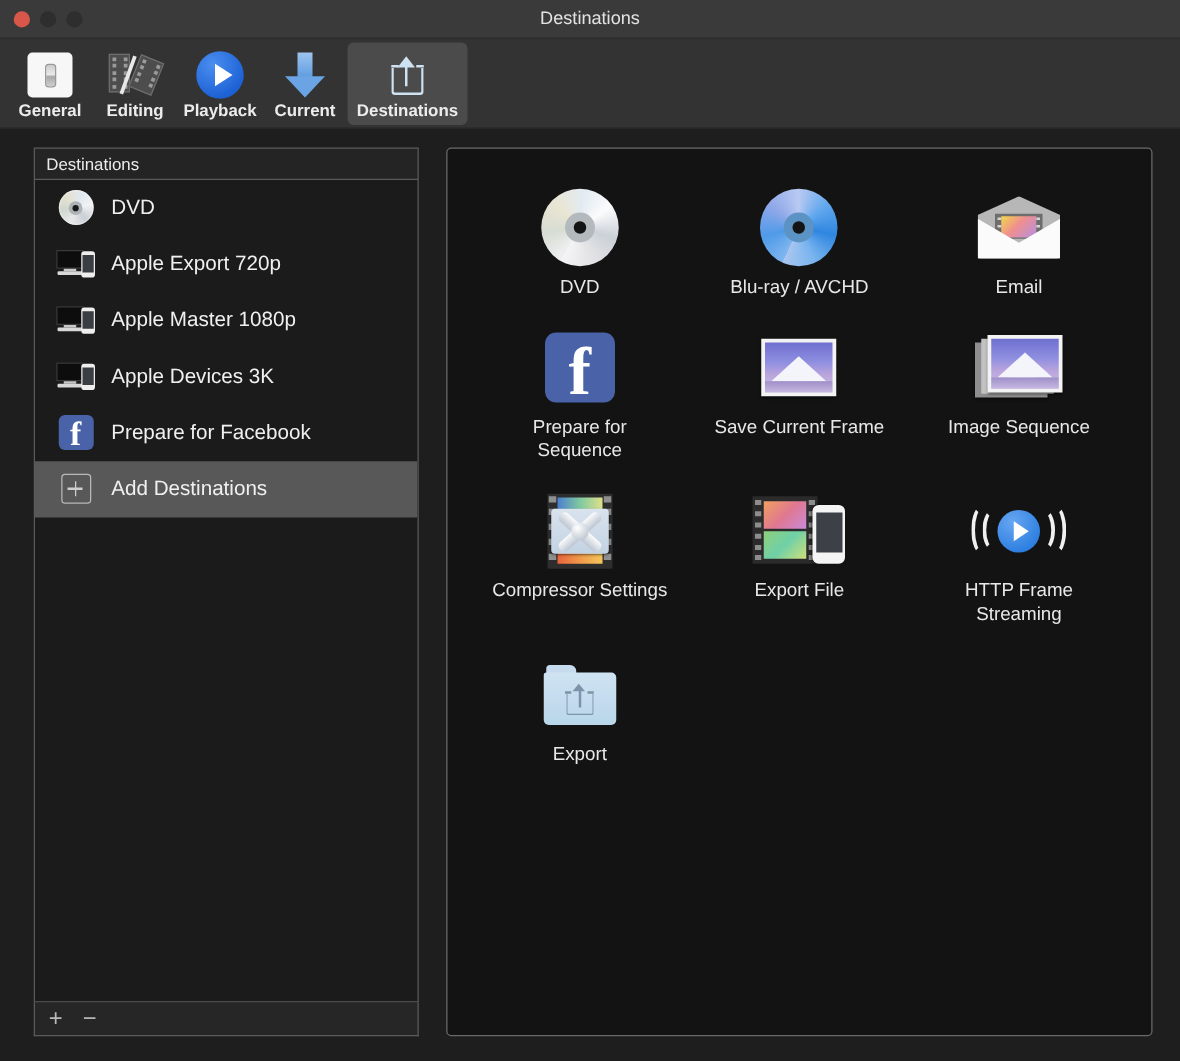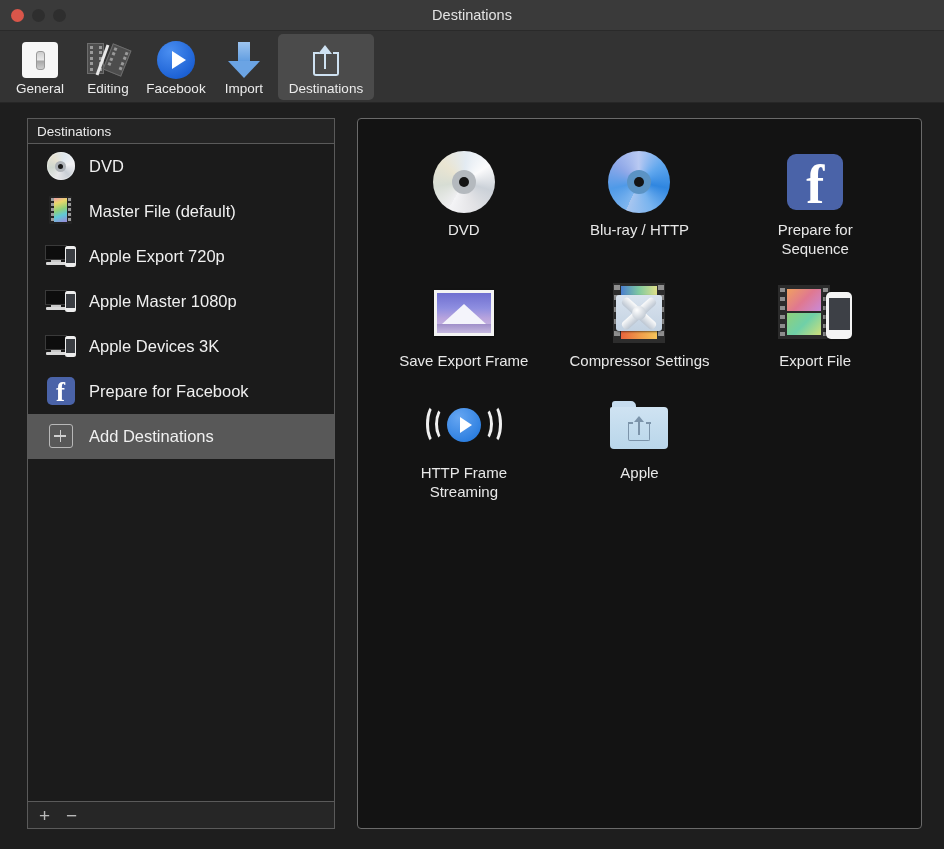--- a/index.html
+++ b/index.html
@@ -46,20 +46,21 @@
     padding: 3px 0 0 6px;
     border-bottom: 1px solid #262626;
   }
   .tb-item {
     width: 68px; height: 66px;
     border-radius: 5px;
     display: flex; flex-direction: column;
     align-items: center; justify-content: flex-start;
     padding-top: 6px;
     cursor: default;
+    font-weight: bold;
   }
   .tb-item.wide { width: 96px; }
   .tb-item.selected { background: #4b4b4b; }
   .tb-ico { height: 40px; display: flex; align-items: center; justify-content: center; }
   .tb-label { color: #ececec; font-size: 13.5px; margin-top: 1px; }
 
   
   .ico-general {
     width: 36px; height: 36px; border-radius: 4px;
     background: #f7f7f7;
@@ -549,31 +550,31 @@
       </div>
       <div class="tb-label">Editing</div>
     </div>
 
     <div class="tb-item">
       <div class="tb-ico">
         <div class="ico-play">
             <i></i>
           </div>
       </div>
-      <div class="tb-label">Facebook</div>
+      <div class="tb-label">Playback</div>
     </div>
 
     <div class="tb-item">
       <div class="tb-ico">
         <div class="ico-import">
             <div class="shaft"></div>
             <div class="head"></div>
           </div>
       </div>
-      <div class="tb-label">Import</div>
+      <div class="tb-label">Current</div>
     </div>
 
     <div class="tb-item wide selected">
       <div class="tb-ico">
         <div class="ico-share">
             <div class="box"></div>
             <div class="up"></div>
             <div class="uph"></div>
           </div>
       </div>
@@ -593,38 +594,20 @@
           <div class="row-ico">
             <div class="disc">
                 <div class="hub">
                   <div class="hole"></div>
                 </div>
               </div>
           </div>
           <div class="dest-label">DVD</div>
         </div>
 
-        <div class="dest-row">
-          <div class="row-ico">
-            <div class="film">
-              <div class="inner"></div>
-              <span class="pf L" style="top:2px"></span>
-                <span class="pf L" style="top:7px"></span>
-              <span class="pf L" style="top:12px"></span>
-                <span class="pf L" style="top:17px"></span>
-              <span class="pf L" style="top:22px"></span>
-              <span class="pf R" style="top:2px"></span>
-                <span class="pf R" style="top:7px"></span>
-              <span class="pf R" style="top:12px"></span>
-                <span class="pf R" style="top:17px"></span>
-              <span class="pf R" style="top:22px"></span>
-            </div>
-          </div>
-          <div class="dest-label">Master File (default)</div>
-        </div>
 
         <div class="dest-row">
           <div class="row-ico">
             <div class="mon">
                 <div class="screen"></div>
                 <div class="base"></div>
                 <div class="foot"></div>
                 <div class="phone"></div>
               </div>
           </div>
@@ -694,23 +677,41 @@
         </div>
 
         <div class="tile">
           <div class="tile-ico">
             <div class="disc-lg bd">
                 <div class="hub2">
                   <div class="hole2"></div>
                 </div>
               </div>
           </div>
-          <div class="tile-label">Blu-ray / HTTP</div>
-        </div>
-
+          <div class="tile-label">Blu-ray / AVCHD</div>
+        </div>
+
+        <div class="tile">
+          <div class="tile-ico">
+            <div class="env">
+              <div class="flapbg"></div>
+              <div class="film2">
+                <div class="in"></div>
+                <span class="pp" style="left:2px;top:3px"></span>
+                <span class="pp" style="left:2px;top:9px"></span>
+                <span class="pp" style="left:2px;top:15px"></span>
+                <span class="pp" style="right:2px;top:3px"></span>
+                <span class="pp" style="right:2px;top:9px"></span>
+                <span class="pp" style="right:2px;top:15px"></span>
+              </div>
+              <div class="vfold"></div>
+            </div>
+          </div>
+          <div class="tile-label">Email</div>
+        </div>
 
         <div class="tile">
           <div class="tile-ico">
             <div class="fb-lg">
                 <span>f</span>
               </div>
           </div>
           <div class="tile-label" style="white-space:pre-line">Prepare for
 Sequence</div>
         </div>
@@ -718,23 +719,39 @@
         <div class="tile">
           <div class="tile-ico">
             <div class="photo">
                 <div class="pic">
                   <div class="mtn2"></div>
                   <div class="mtn"></div>
                   <div class="water"></div>
                 </div>
               </div>
           </div>
-          <div class="tile-label">Save Export Frame</div>
-        </div>
-
+          <div class="tile-label">Save Current Frame</div>
+        </div>
+
+        <div class="tile">
+          <div class="tile-ico">
+            <div class="stack">
+              <div class="b1"></div>
+              <div class="b2"></div>
+              <div class="photo top">
+                  <div class="pic">
+                    <div class="mtn2"></div>
+                    <div class="mtn"></div>
+                    <div class="water"></div>
+                  </div>
+                </div>
+            </div>
+          </div>
+          <div class="tile-label">Image Sequence</div>
+        </div>
 
         <div class="tile">
           <div class="tile-ico">
             <div class="comp">
               <div class="strip2"></div>
               <div class="g1"></div>
               <div class="g2"></div>
               <span class="pp" style="left:7px;top:2px"></span>
               <span class="pp" style="left:7px;top:12px"></span>
               <span class="pp" style="left:7px;top:24px"></span>
@@ -801,20 +818,20 @@
               <div class="tab"></div>
               <div class="body">
                 <div class="sh">
                     <div class="bx"></div>
                     <div class="st"></div>
                     <div class="sa"></div>
                   </div>
               </div>
             </div>
           </div>
-          <div class="tile-label">Apple</div>
+          <div class="tile-label">Export</div>
         </div>
 
       </div>
     </div>
 
   </div>
 </div>
 
 </body></html>

